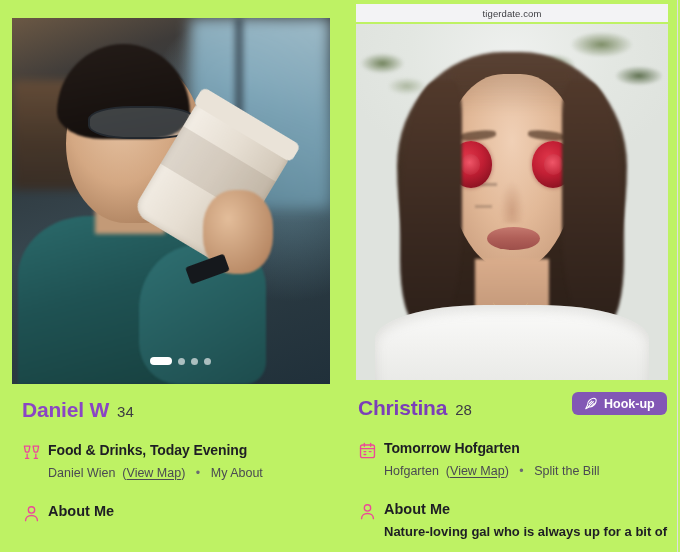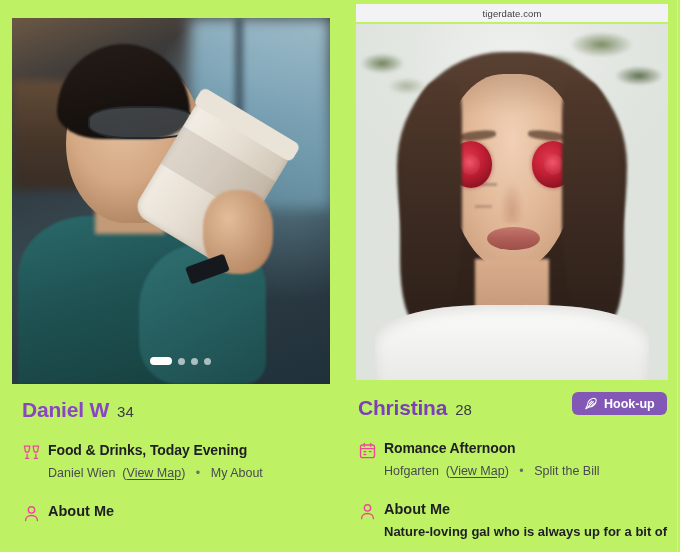--- a/index.html
+++ b/index.html
@@ -536,21 +536,21 @@
             <rect x="3.2" y="5" width="17.6" height="16" rx="2.4"></rect>
             <path d="M3.2 9.6h17.6"></path>
             <path d="M8 3.2v3.4"></path>
               <path d="M16 3.2v3.4"></path>
             <path d="M7.6 13.4h2.2"></path>
               <path d="M7.6 17h2.2"></path>
             <path d="M14.2 13.4h2.2"></path>
           </svg>
         </span>
         <div class="detail-body">
-          <div class="detail-title">Romance Afternoon</div>
+          <div class="detail-title">Tomorrow Hofgarten</div>
           <div class="detail-sub">
             <span>Hofgarten</span>
             <span>&nbsp;(<span class="sub-link">View Map</span>)</span>
             <span class="sub-dot">•</span>
             <span>Split the Bill</span>
           </div>
         </div>
       </div>
 
       <div class="detail-row about-row">

